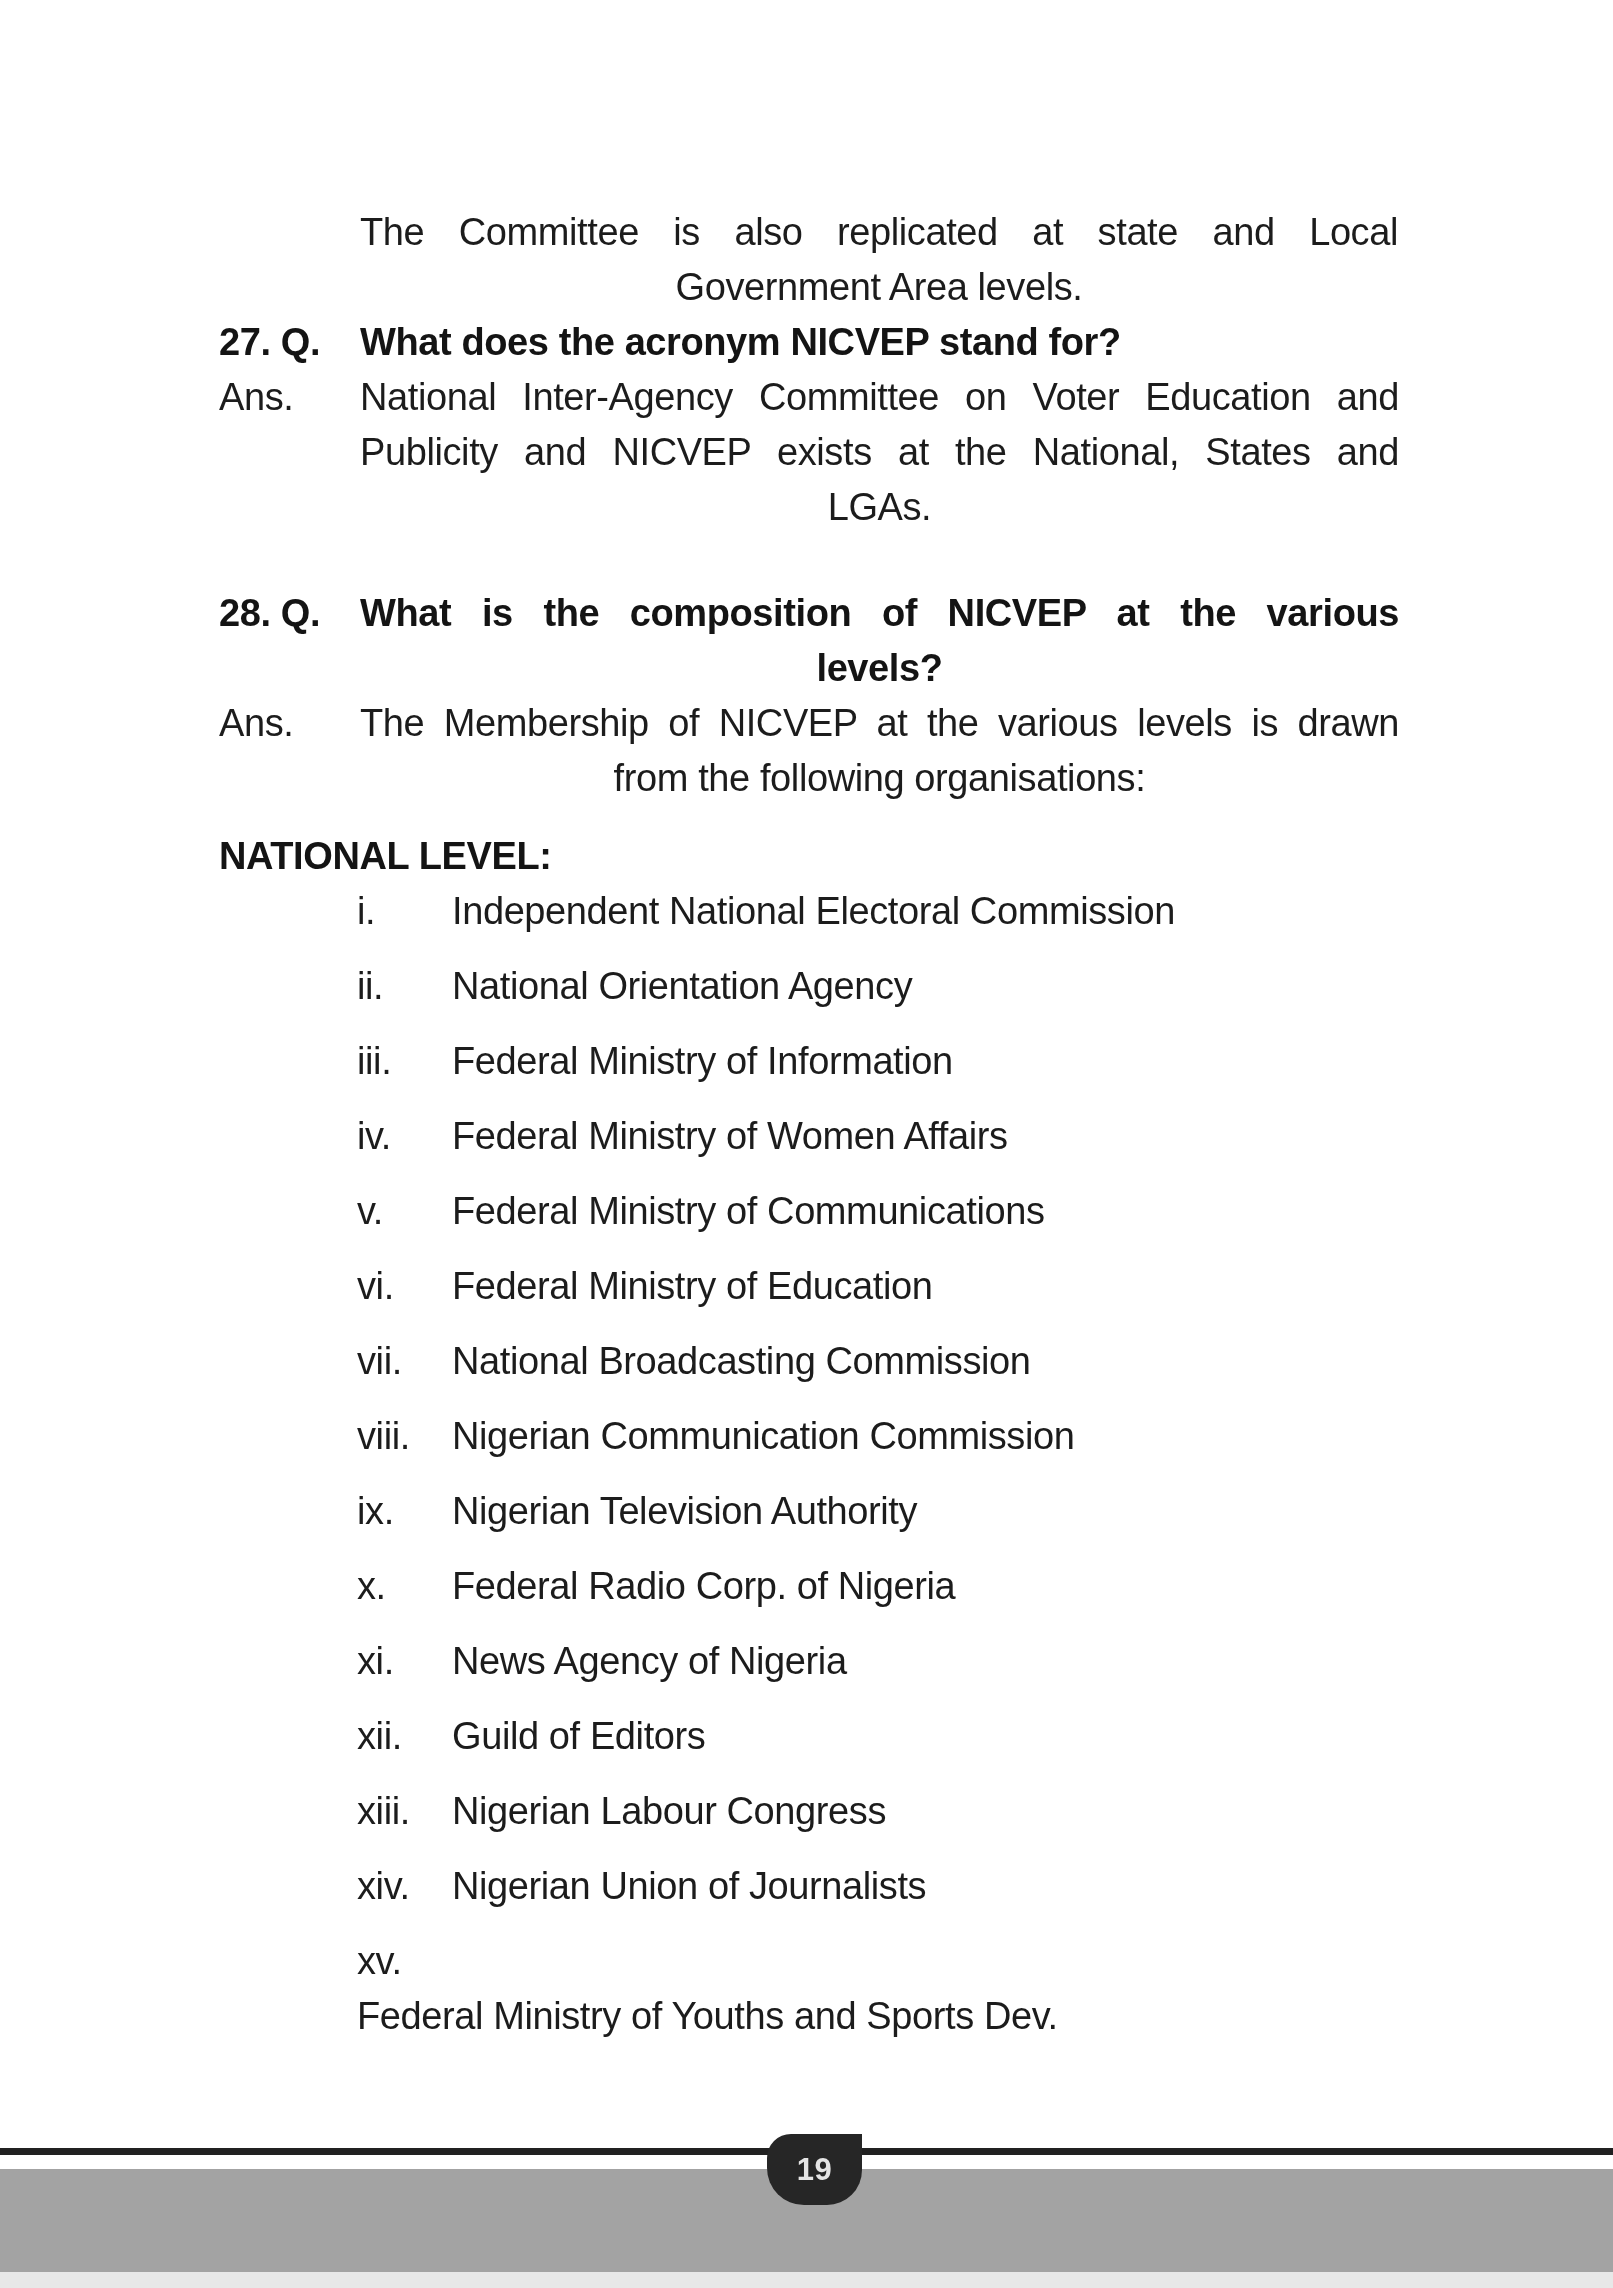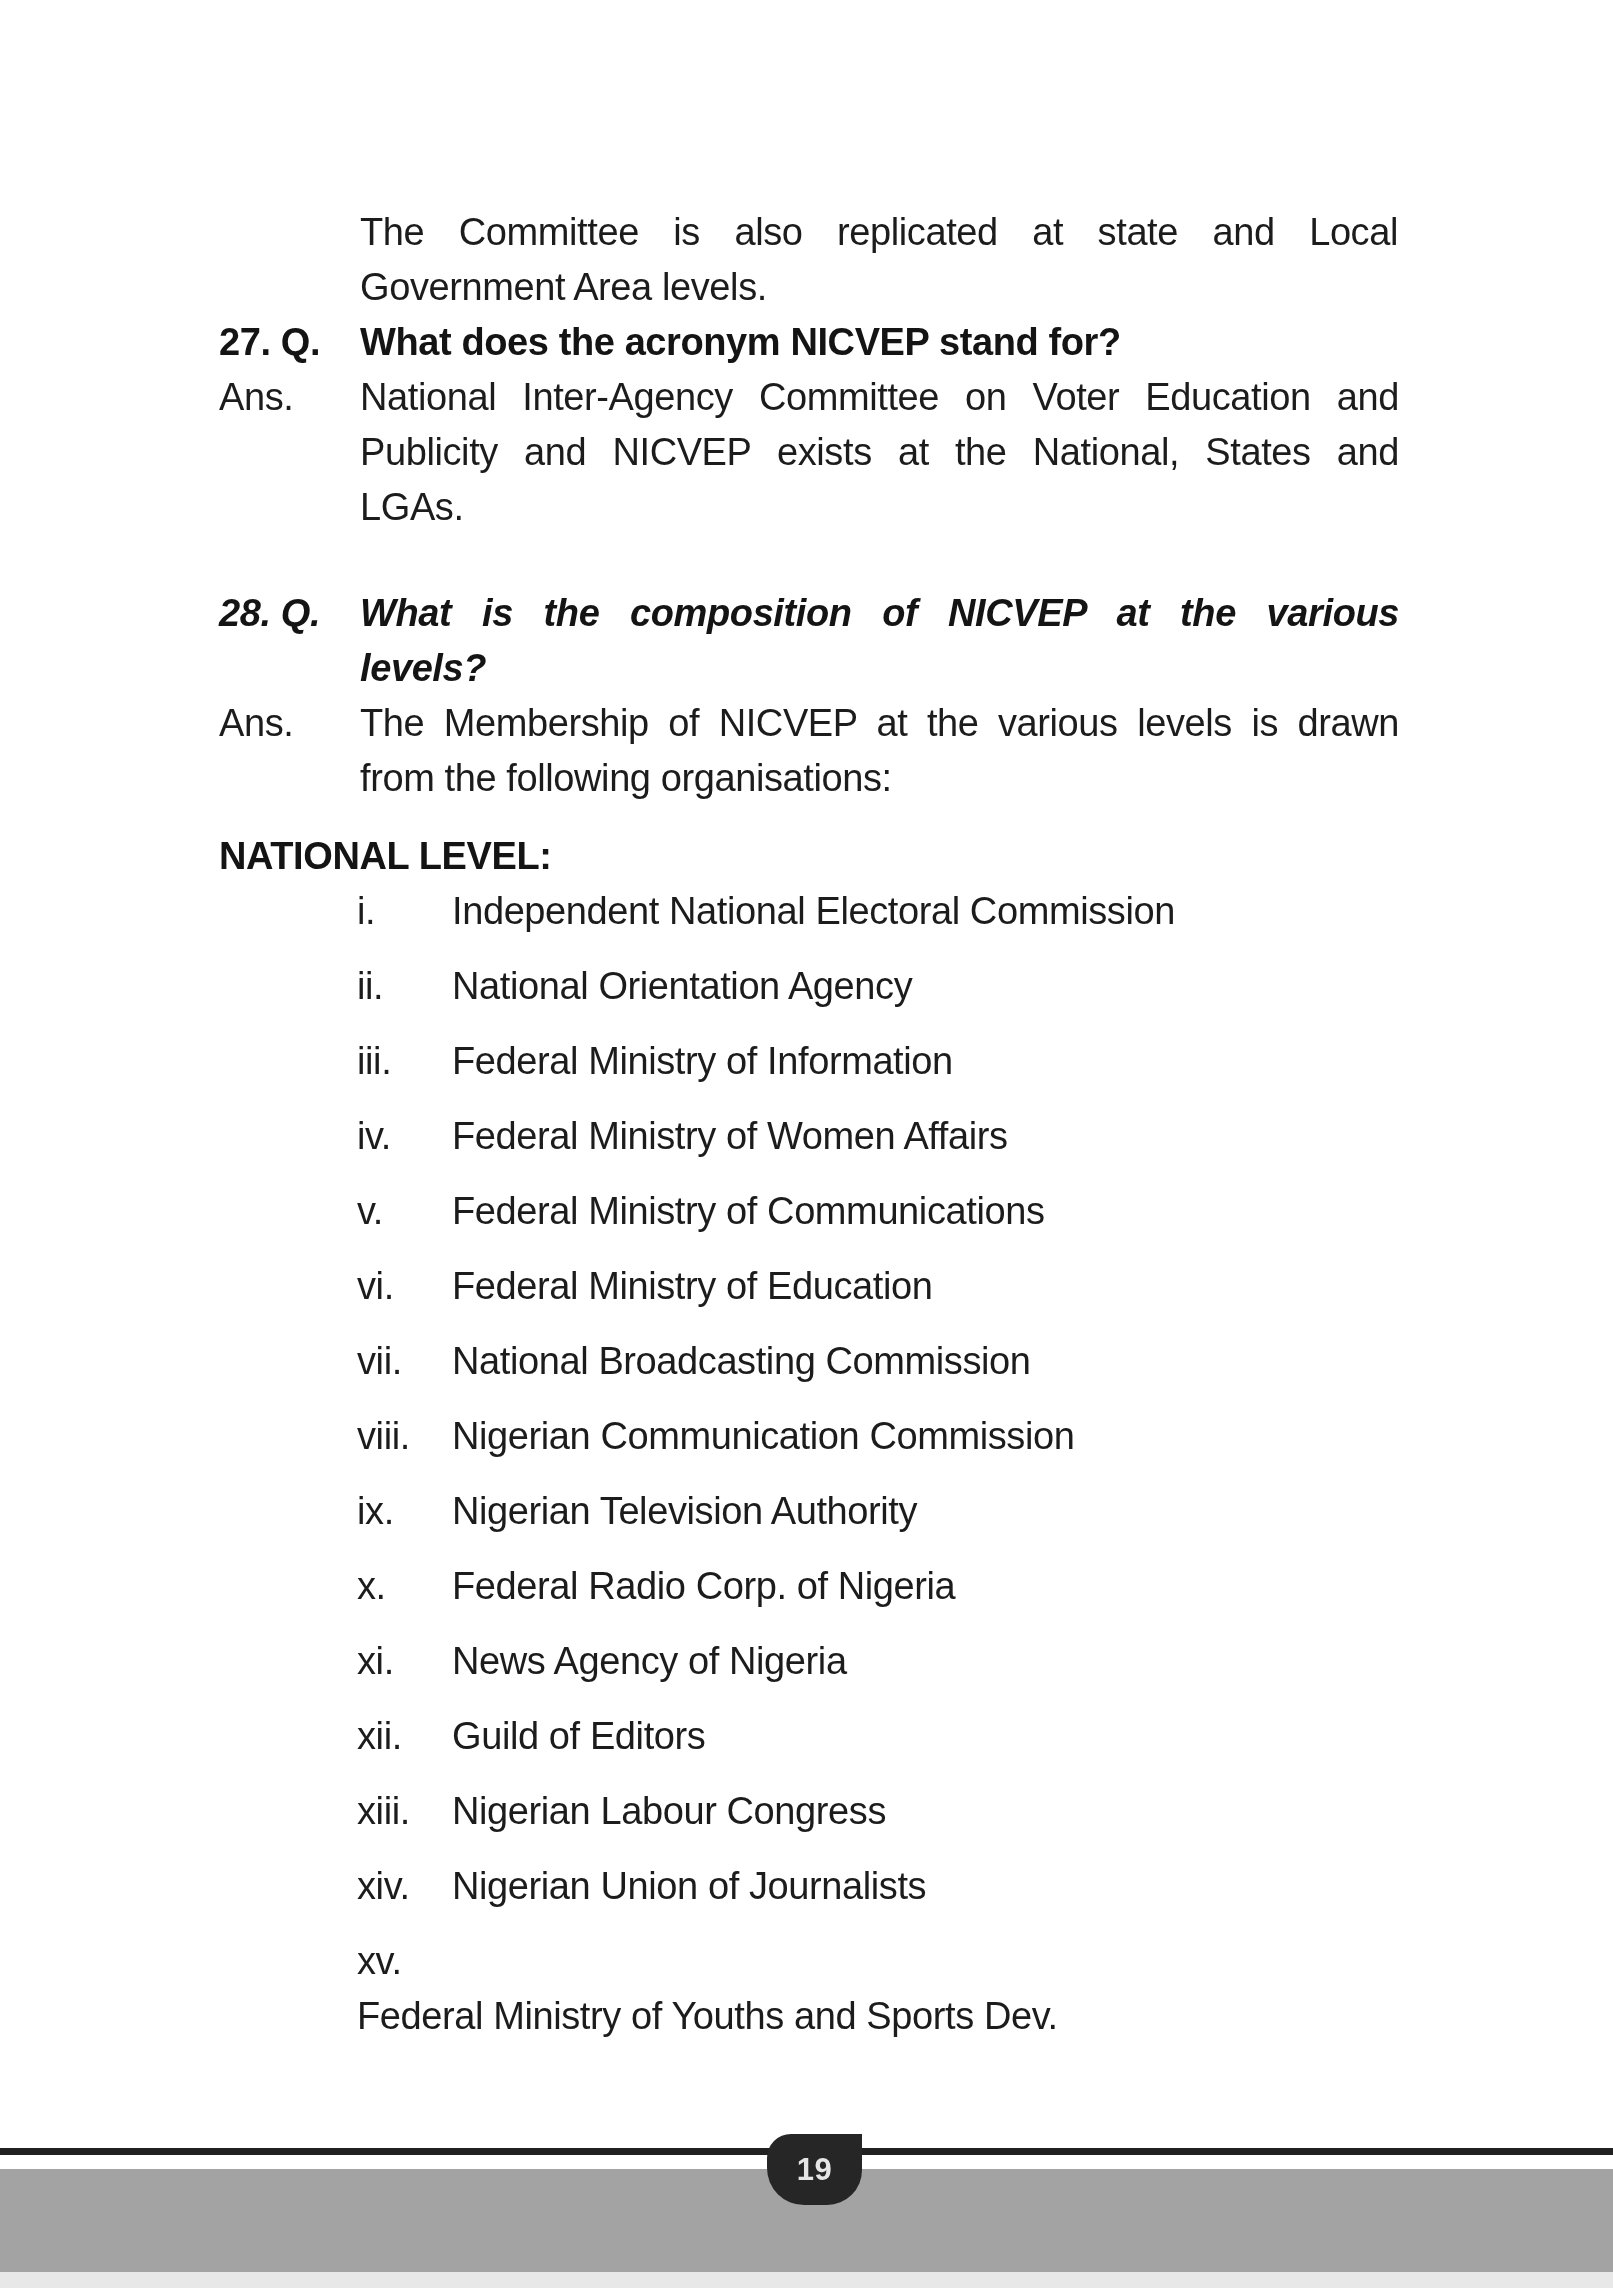--- a/index.html
+++ b/index.html
@@ -18,25 +18,25 @@
   .content {
     position:absolute;
     left:219px; top:0;
     width:1180px;
   }
   .row { display:flex; }
   .label { width:141px; flex:none; }
   .body  { flex:1; min-width:0; }
   .bold  { font-weight:bold; color:#141414; }
   .just  { text-align:justify; text-align-last:justify; }
-  .line  { display:block; }
+  .line  { display:block;text-align:center; }
 
   .intro { margin-top:205px; margin-left:141px; width:1038px; }
   .q27-row  { }
-  .q28-row  { margin-top:51px;font-style:italic; }
+  .q28-row  { margin-top:51px; }
   .section-heading { margin-top:23px; font-weight:bold; color:#141414; }
 
   .list { margin-left:138px; }
   .list-row { display:flex; margin-bottom:20px; }
   .list-row:last-child { margin-bottom:0;flex-direction:column; }
   .numeral { width:95px; flex:none; }
   .item-text { flex:1; }
 
   .footer-rule {
     position:absolute;

